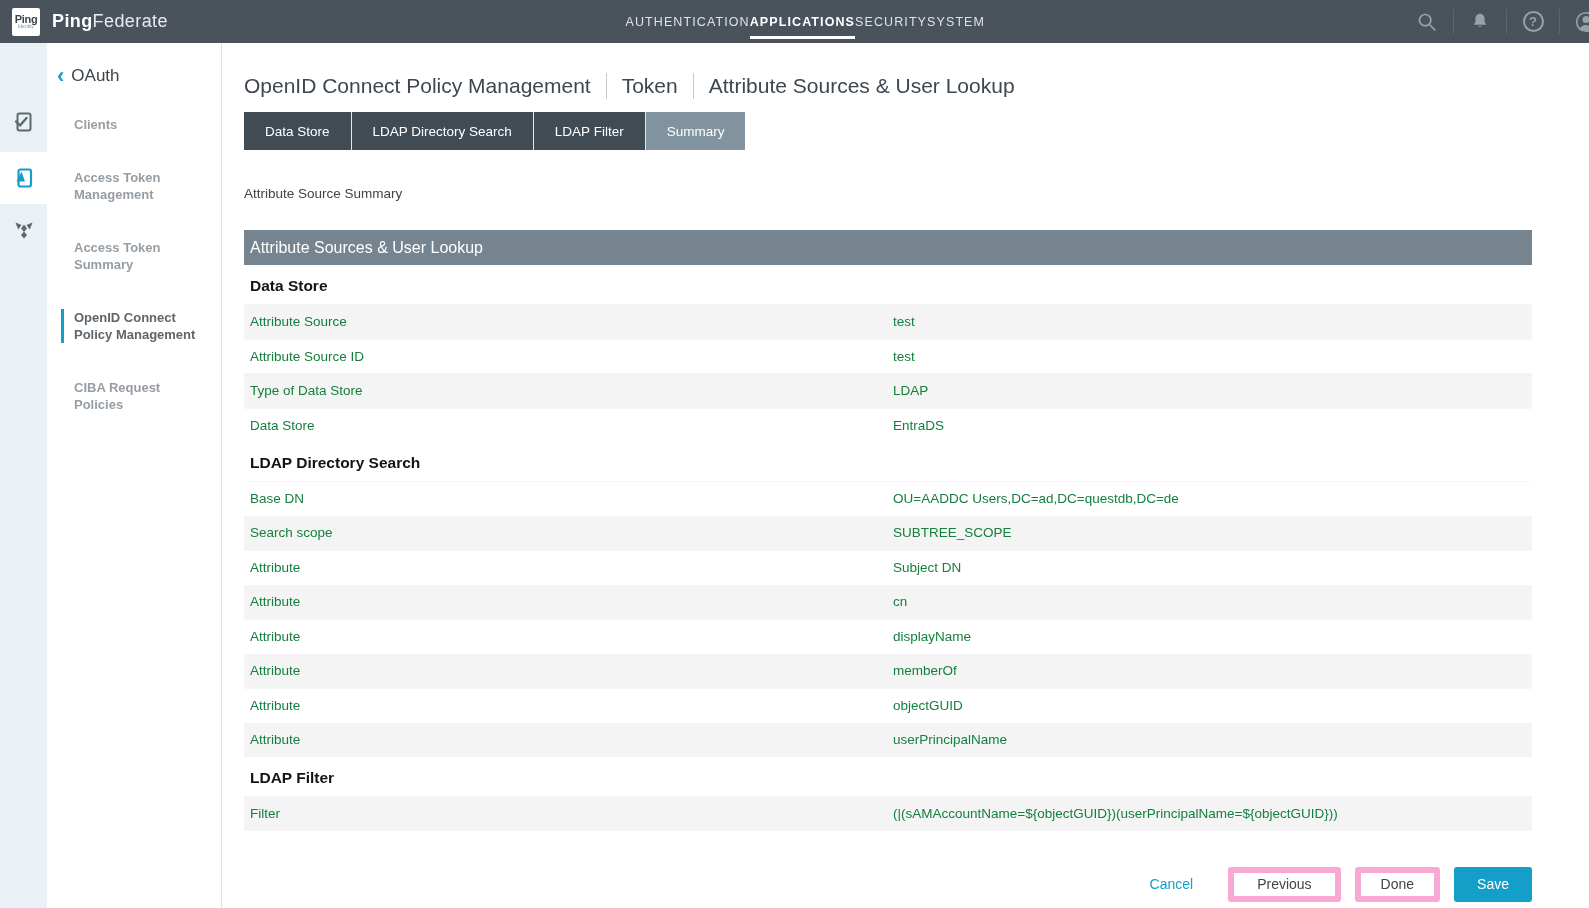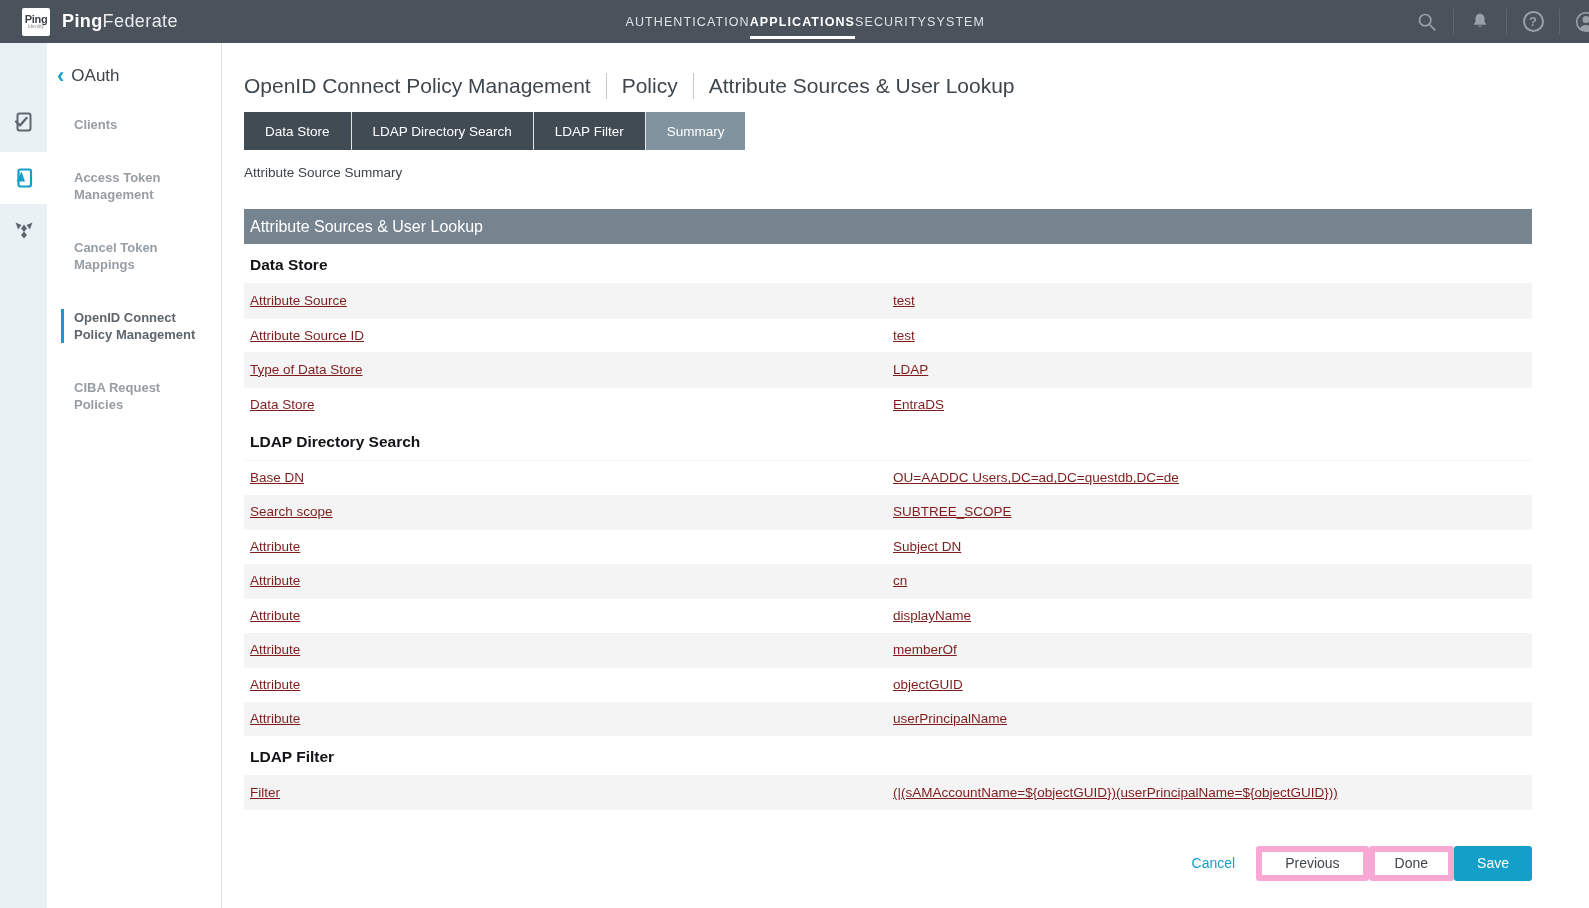--- a/index.html
+++ b/index.html
@@ -2,21 +2,21 @@
 <html style="--topbar: #4a535b; --accent: #149fc8; --strip: #e9f1f4; --tab: #414b54; --tab-active: #81939e; --band: #75848e; --stripe: #f4f4f5;"><head>
 <meta charset="utf-8">
 <style>
   * { margin:0; padding:0; box-sizing:border-box; }
   html,body { width:1589px; height:908px; overflow:hidden; background:#fff;
               font-family:"Liberation Sans", sans-serif; }
 
   
   .topbar { position:relative; height:43px; background:var(--topbar,#4a535b);
             display:flex; align-items:center; }
-  .brand { display:flex; align-items:center; padding-left:22px; }
+  .brand { display:flex; align-items:center; padding-left:12px; }
   .logo { width:28px; height:28px; background:#fff; border-radius:2px;
           display:flex; flex-direction:column; align-items:center; justify-content:center; }
   .logo-ping { font-size:11px; font-weight:bold; color:#3d444b; line-height:10px; letter-spacing:-0.3px; }
   .logo-sub  { font-size:5px; color:#8a9096; line-height:5px; }
   .product { margin-left:12px; font-size:18px; letter-spacing:0.4px; color:#fff; }
   .product .bold { font-weight:bold; }
   .product .light { font-weight:300; color:#e8ebed; }
 
   .topnav { position:absolute; left:50%; top:0; height:100%; transform:translateX(-47%);
             display:flex; align-items:center; }
@@ -61,33 +61,33 @@
                font-weight:400; color:#3f474e; }
   .crumb-sep { width:1px; height:26px; background:#c6c9cb; margin:0 15px; }
 
   .tabs { margin-top:13px; display:flex; }
   .tab { background:var(--tab,#414b54); color:#fff; font-size:13.5px; height:38px;
          display:flex; align-items:center; padding:0 21px; border-right:1px solid #e4e7e8;
          cursor:pointer; }
   .tab:last-child { border-right:none; }
   .tab.active { background:var(--tab-active,#81939e); }
 
-  .summary-label { margin-top:15px; font-size:13.5px; color:#3d444a; }
+  .summary-label { margin-top:36px; font-size:13.5px; color:#3d444a; }
 
   .band { margin-top:29px; height:35px; background:var(--band,#75848e); color:#fff;
           font-size:16px; display:flex; align-items:center; padding-left:6px; }
 
   .sec-title { font-size:15.5px; font-weight:bold; color:#121417; margin:12px 0 9px 6px; }
-  .row { display:flex; height:34.5px; align-items:center; font-size:13.5px; color:#7f1d1d;
-         border-top:1px solid rgba(0,0,0,0.03);text-decoration:underline; }
+  .row { display:flex; height:34.5px; align-items:center; font-size:13.5px; color:#15803d;
+         border-top:1px solid rgba(0,0,0,0.03); }
   .row.shaded { background:var(--stripe,#f4f4f5); border-top:none; }
   .row .lbl { width:649px; padding-left:6px; }
   .row .val { flex:1; }
 
-  .footer { margin-top:36px; display:flex; align-items:center; justify-content:flex-end; }
+  .footer { margin-top:36px; display:flex; align-items:center; justify-content:flex-end; gap:14px; }
   .cancel { color:var(--accent,#149fc8); font-size:14px; cursor:pointer; margin-right:21px; }
   .btn { height:35px; background:#fff; border:6px solid #f9a8d4; border-radius:3px;
          font-size:14px; color:#3f464c; cursor:pointer; font-family:inherit; padding:0 23px; }
   .btn.done { padding:0 20px; }
   .btn.save { background:var(--accent,#149fc8); border-color:var(--accent,#149fc8);
               color:#fff; padding:0 17px; }
   svg { display:block; }
 </style>
 </head>
 <body>
@@ -170,31 +170,31 @@
   </div>
 
   <aside class="sidebar">
     <div class="side-head">
       <span class="chev">‹</span>
       <span class="side-title">OAuth</span>
     </div>
     <div class="side-items">
         <div class="side-item">Clients</div>
         <div class="side-item">Access Token Management</div>
-        <div class="side-item">Cancel Token Mappings</div>
+        <div class="side-item">Access Token Summary</div>
         <div class="side-item active">OpenID Connect Policy Management</div>
         <div class="side-item">CIBA Request Policies</div>
       </div>
   </aside>
 
   <main class="content">
     <h1 class="pagetitle">
         <span>OpenID Connect Policy Management</span>
         <span class="crumb-sep"></span>
-        <span>Policy</span>
+        <span>Token</span>
         <span class="crumb-sep"></span>
         <span>Attribute Sources &amp; User Lookup</span>
       </h1>
     <div class="tabs">
         <div class="tab">Data Store</div>
         <div class="tab">LDAP Directory Search</div>
         <div class="tab">LDAP Filter</div>
         <div class="tab active">Summary</div>
       </div>
     <div class="summary-label">Attribute Source Summary</div>

